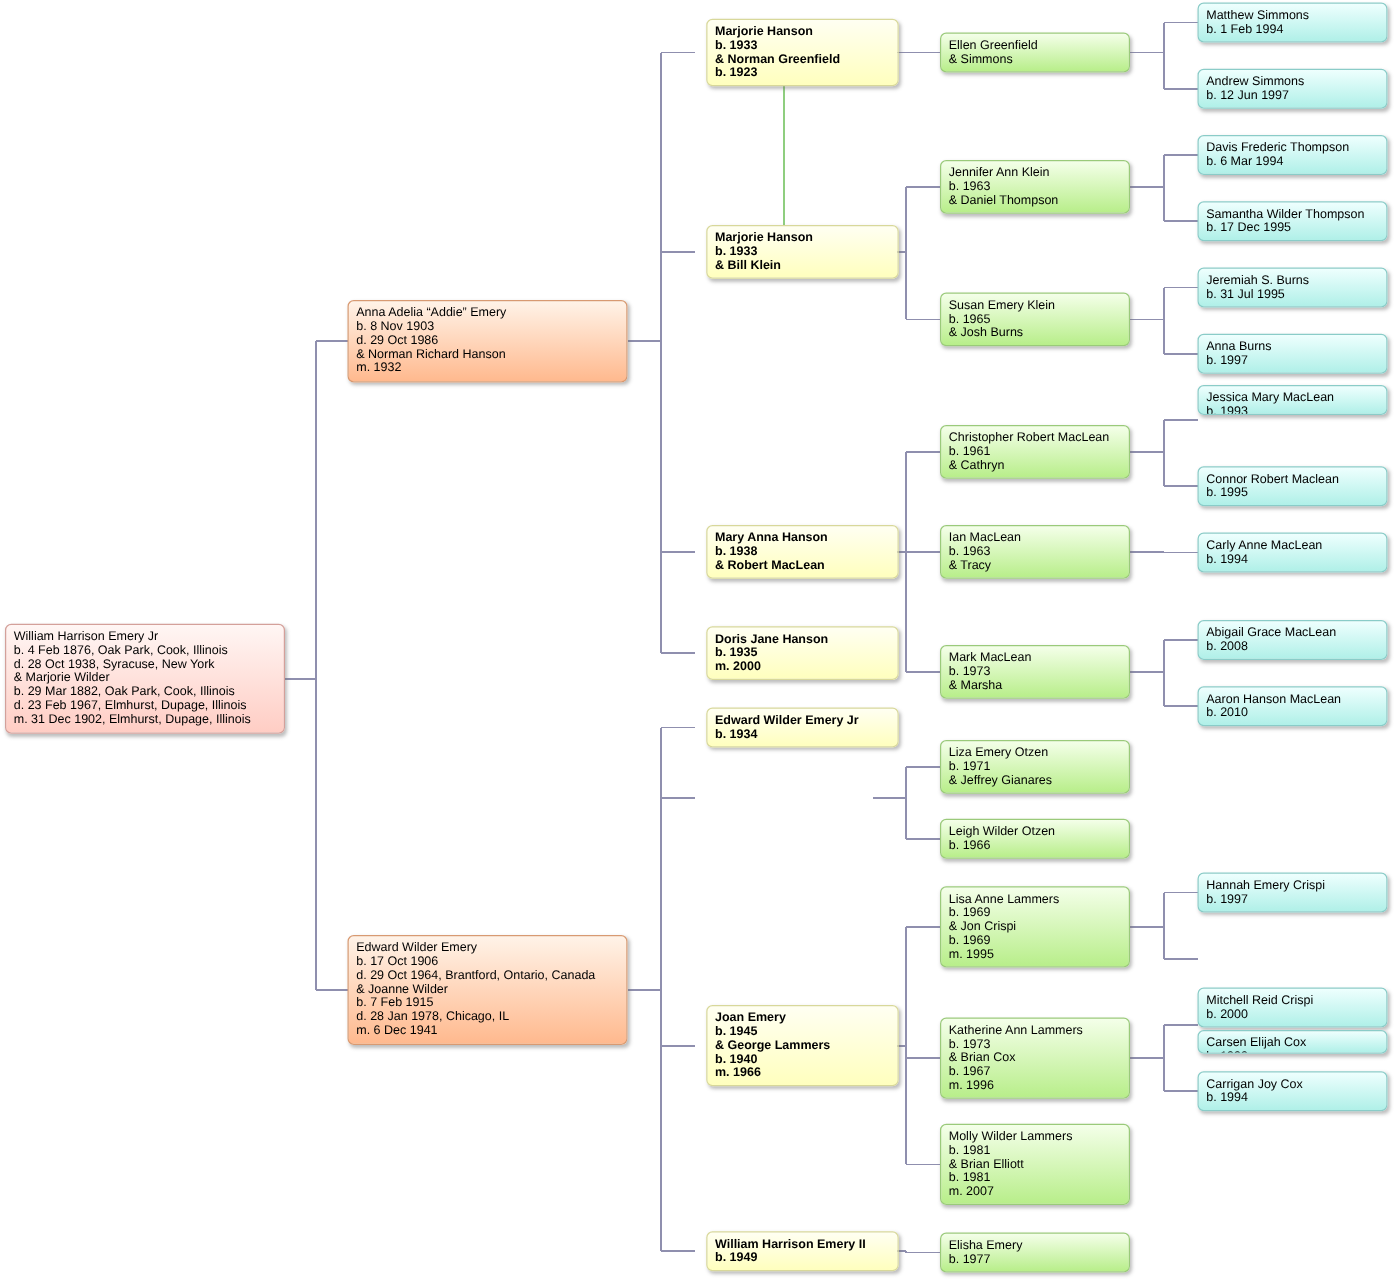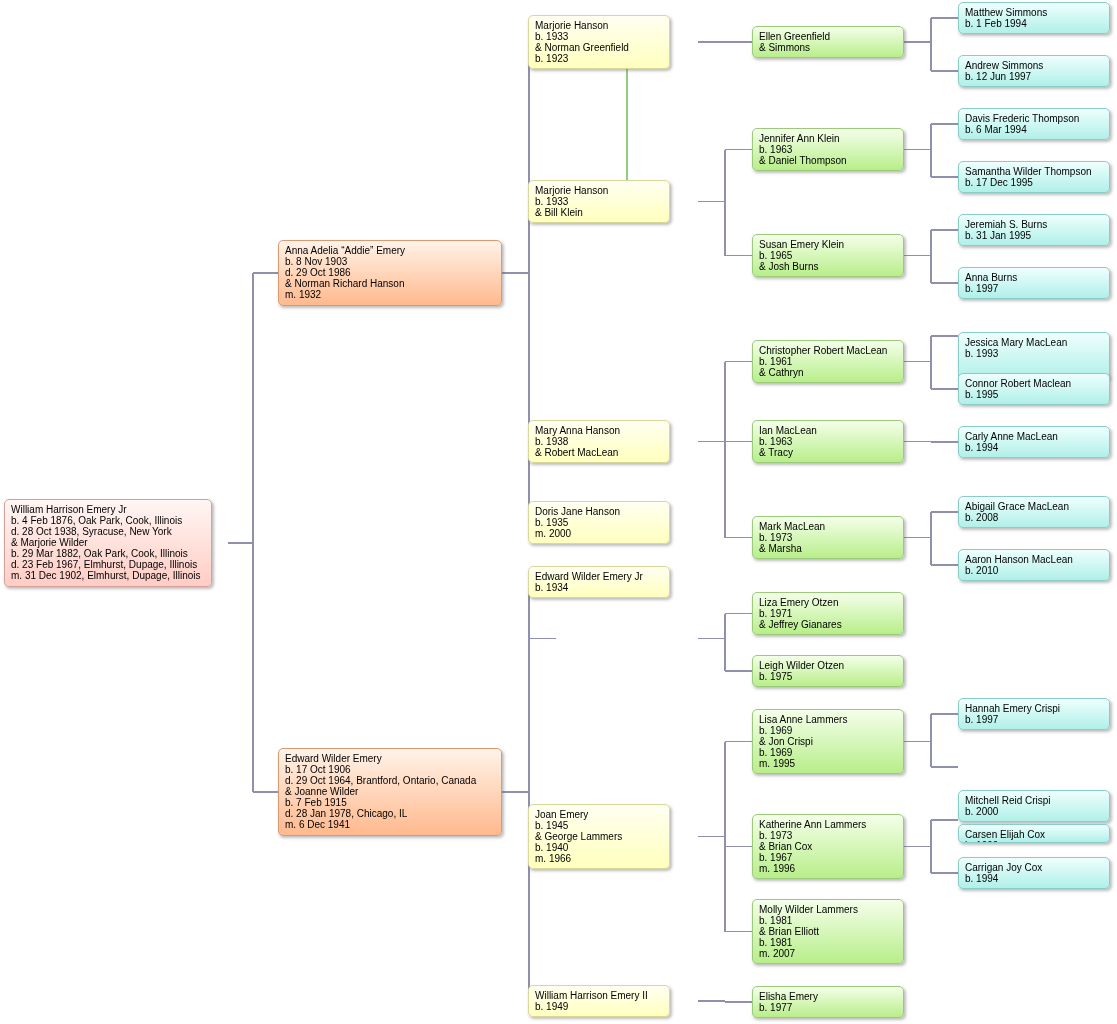--- a/index.html
+++ b/index.html
@@ -8,23 +8,23 @@
   #edge-layer{position:absolute;left:0;top:0;z-index:0;}
   #edge-layer line{shape-rendering:crispEdges;}
   .node{
     position:absolute;z-index:1;box-sizing:border-box;
     border-radius:5px;padding:4px 6px;
     font-size:10px;line-height:11px;color:#000;
     white-space:pre-line;overflow:hidden;
     box-shadow:1.5px 2px 3px rgba(110,110,110,.45);
     cursor:pointer;
   }
-  .g1{left:4px;width:208px;background:linear-gradient(to bottom,#fff6f4,#ffcdc4);border:1px solid #d4a09a;}
+  .g1{left:4px;width:224px;background:linear-gradient(to bottom,#fff6f4,#ffcdc4);border:1px solid #d4a09a;}
   .g2{left:278px;width:224px;background:linear-gradient(to bottom,#fff3e8,#ffb98e);border:1px solid #d89a72;}
-  .g3{left:528px;width:142px;background:linear-gradient(to bottom,#fffff2,#ffffbe);border:1px solid #d8d89a;}
+  .g3{left:565px;width:154px;background:linear-gradient(to bottom,#fffff2,#ffffbe);border:1px solid #d8d89a;font-weight:bold;}
   .g4{left:752px;width:152px;background:linear-gradient(to bottom,#f4ffe9,#b8ee8a);border:1px solid #9aca7a;}
   .g5{left:958px;width:152px;background:linear-gradient(to bottom,#eefffe,#b0f0e8);border:1px solid #8accc8;}
 </style>
 </head>
 <body>
 
 <div id="tree">
   <svg id="edge-layer" width="1117" height="1024">
       <line x1="228" y1="543" x2="253" y2="543" stroke="#8f8fae" stroke-width="1.4"></line>
       <line x1="253" y1="273" x2="253" y2="792" stroke="#8f8fae" stroke-width="1.4"></line>
@@ -158,21 +158,21 @@
   <div class="node g4" style="top:420px;height:43px">Ian MacLean
 b. 1963
 &amp; Tracy</div>
   <div class="node g4" style="top:516px;height:43px">Mark MacLean
 b. 1973
 &amp; Marsha</div>
   <div class="node g4" style="top:592px;height:43px">Liza Emery Otzen
 b. 1971
 &amp; Jeffrey Gianares</div>
   <div class="node g4" style="top:655px;height:32px">Leigh Wilder Otzen
-b. 1975</div>
+b. 1966</div>
   <div class="node g4" style="top:709px;height:65px">Lisa Anne Lammers
 b. 1969
 &amp; Jon Crispi
 b. 1969
 m. 1995</div>
   <div class="node g4" style="top:814px;height:65px">Katherine Ann Lammers
 b. 1973
 &amp; Brian Cox
 b. 1967
 m. 1996</div>
@@ -186,24 +186,24 @@
 
   <div class="node g5" style="top:2px;height:32px">Matthew Simmons
 b. 1 Feb 1994</div>
   <div class="node g5" style="top:55px;height:32px">Andrew Simmons
 b. 12 Jun 1997</div>
   <div class="node g5" style="top:108px;height:32px">Davis Frederic Thompson
 b. 6 Mar 1994</div>
   <div class="node g5" style="top:161px;height:32px">Samantha Wilder Thompson
 b. 17 Dec 1995</div>
   <div class="node g5" style="top:214px;height:32px">Jeremiah S. Burns
-b. 31 Jan 1995</div>
+b. 31 Jul 1995</div>
   <div class="node g5" style="top:267px;height:32px">Anna Burns
 b. 1997</div>
-  <div class="node g5" style="top:332px;height:48px">Jessica Mary MacLean
+  <div class="node g5" style="top:308px;height:24px">Jessica Mary MacLean
 b. 1993</div>
   <div class="node g5" style="top:373px;height:32px">Connor Robert Maclean
 b. 1995</div>
   <div class="node g5" style="top:426px;height:32px">Carly Anne MacLean
 b. 1994</div>
   <div class="node g5" style="top:496px;height:32px">Abigail Grace MacLean
 b. 2008</div>
   <div class="node g5" style="top:549px;height:32px">Aaron Hanson MacLean
 b. 2010</div>
   <div class="node g5" style="top:698px;height:32px">Hannah Emery Crispi

